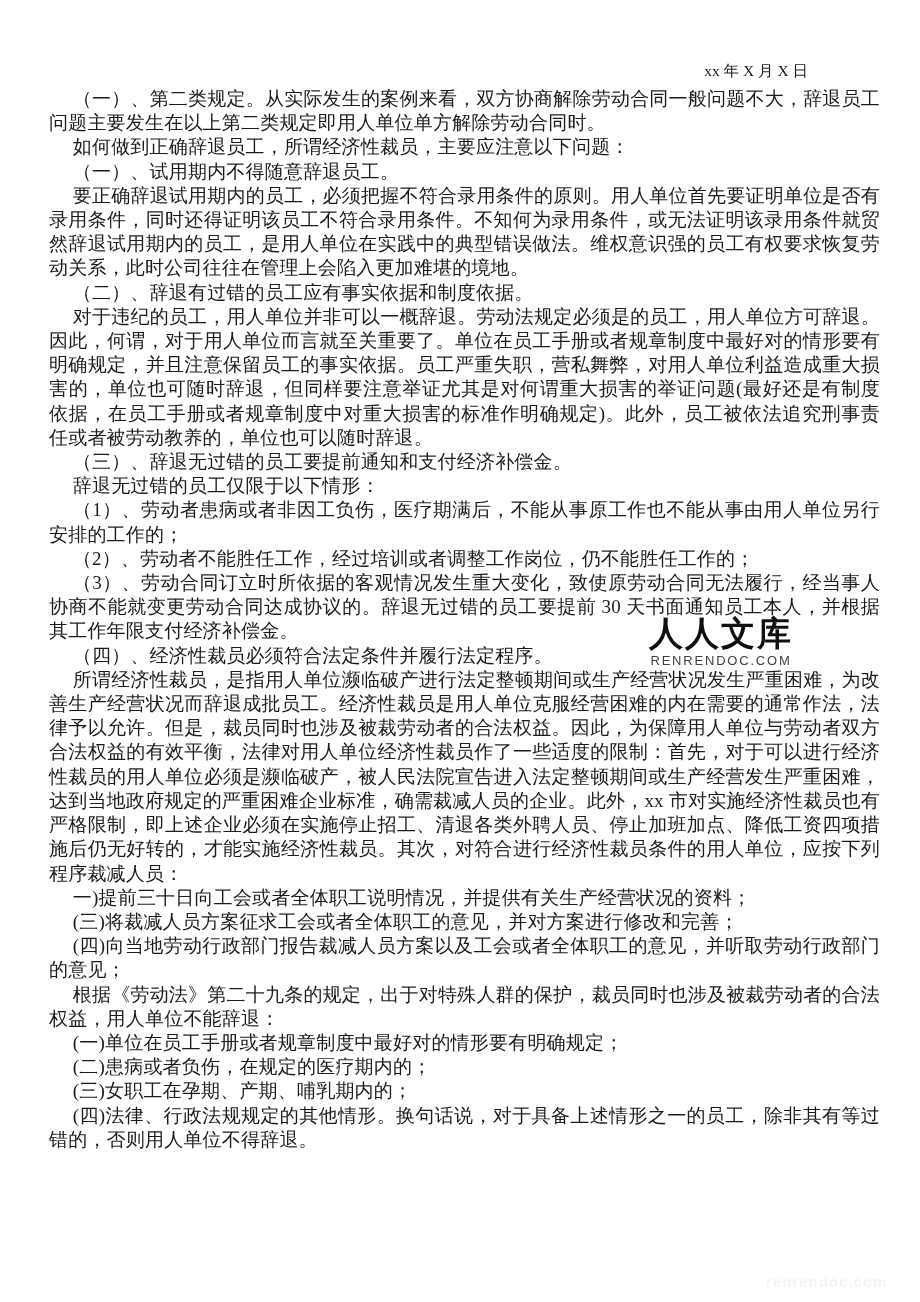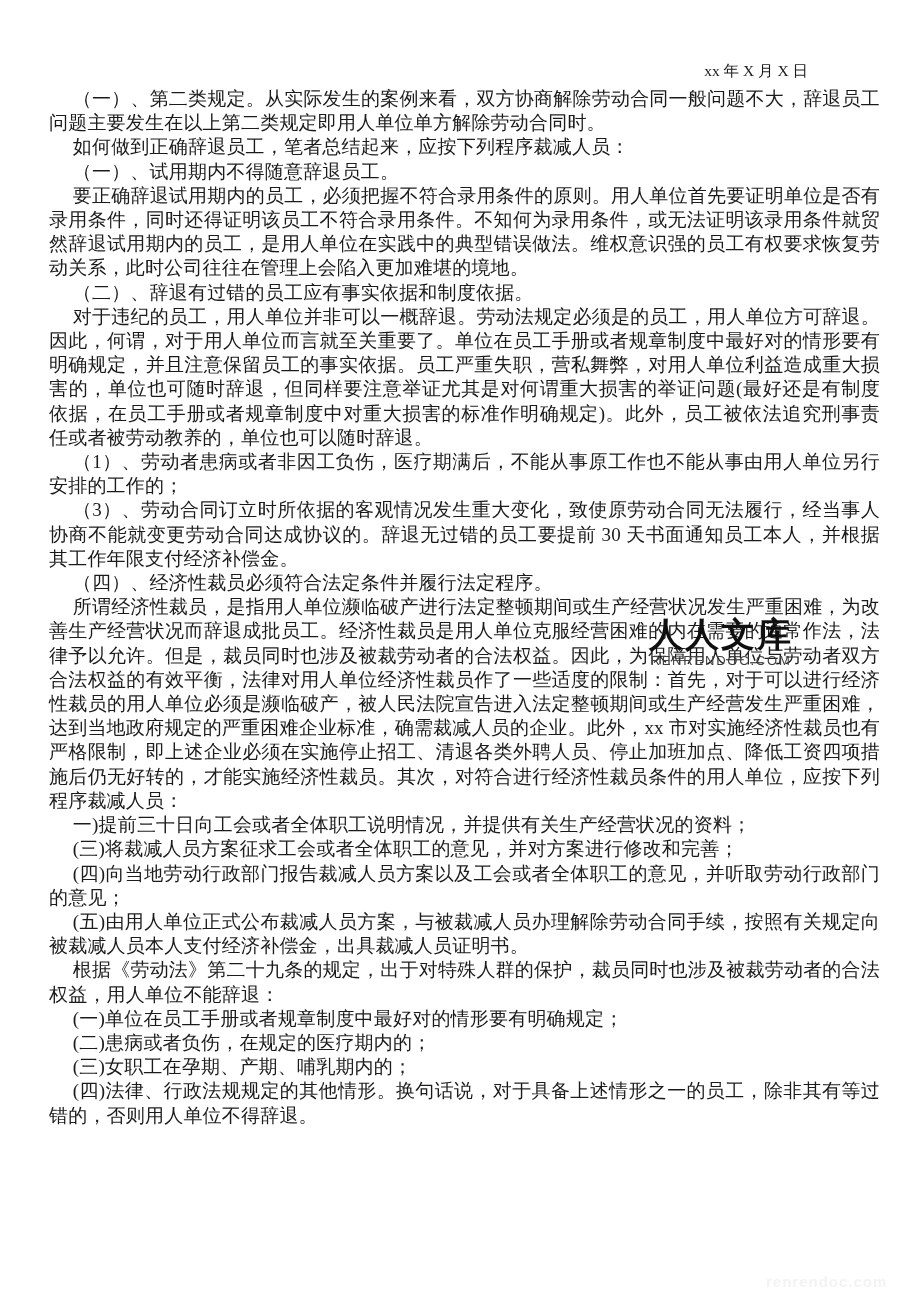--- a/index.html
+++ b/index.html
@@ -38,21 +38,21 @@
   }
   .watermark {
     position: absolute;
     top: 615px;
     left: 641px;
     width: 160px;
     text-align: center;
     pointer-events: none;
   }
   .wm-title {
-    font-family: Liberation Sans, sans-serif;
+    font-family: Liberation Serif, serif;
     font-weight: bold;
     font-size: 34px;
     line-height: 38px;
     letter-spacing: 2px;
     color: #0f0f0f;
     white-space: nowrap;
   }
   .wm-sub {
     font-family: "Liberation Sans", "DejaVu Sans", sans-serif;
     font-size: 13px;
@@ -75,33 +75,35 @@
 </style>
 </head>
 <body>
 
 <div class="page">
 
   <div class="date-line">xx 年 X 月 X 日</div>
 
   <div class="content">
     <p class="para">（一）、第二类规定。从实际发生的案例来看，双方协商解除劳动合同一般问题不大，辞退员工问题主要发生在以上第二类规定即用人单位单方解除劳动合同时。</p>
-    <p class="para">如何做到正确辞退员工，笔者总结起来，应按下列程序裁减人员：</p>
+    <p class="para">如何做到正确辞退员工，所谓经济性裁员，主要应注意以下问题：</p>
     <p class="para">（一）、试用期内不得随意辞退员工。</p>
     <p class="para">要正确辞退试用期内的员工，必须把握不符合录用条件的原则。用人单位首先要证明单位是否有录用条件，同时还得证明该员工不符合录用条件。不知何为录用条件，或无法证明该录用条件就贸然辞退试用期内的员工，是用人单位在实践中的典型错误做法。维权意识强的员工有权要求恢复劳动关系，此时公司往往在管理上会陷入更加难堪的境地。</p>
     <p class="para">（二）、辞退有过错的员工应有事实依据和制度依据。</p>
     <p class="para">对于违纪的员工，用人单位并非可以一概辞退。劳动法规定必须是的员工，用人单位方可辞退。因此，何谓，对于用人单位而言就至关重要了。单位在员工手册或者规章制度中最好对的情形要有明确规定，并且注意保留员工的事实依据。员工严重失职，营私舞弊，对用人单位利益造成重大损害的，单位也可随时辞退，但同样要注意举证尤其是对何谓重大损害的举证问题(最好还是有制度依据，在员工手册或者规章制度中对重大损害的标准作明确规定)。此外，员工被依法追究刑事责任或者被劳动教养的，单位也可以随时辞退。</p>
+    <p class="para">（三）、辞退无过错的员工要提前通知和支付经济补偿金。</p>
+    <p class="para">辞退无过错的员工仅限于以下情形：</p>
     <p class="para">（1）、劳动者患病或者非因工负伤，医疗期满后，不能从事原工作也不能从事由用人单位另行安排的工作的；</p>
+    <p class="para">（2）、劳动者不能胜任工作，经过培训或者调整工作岗位，仍不能胜任工作的；</p>
     <p class="para">（3）、劳动合同订立时所依据的客观情况发生重大变化，致使原劳动合同无法履行，经当事人协商不能就变更劳动合同达成协议的。辞退无过错的员工要提前 30 天书面通知员工本人，并根据其工作年限支付经济补偿金。</p>
     <p class="para">（四）、经济性裁员必须符合法定条件并履行法定程序。</p>
     <p class="para">所谓经济性裁员，是指用人单位濒临破产进行法定整顿期间或生产经营状况发生严重困难，为改善生产经营状况而辞退成批员工。经济性裁员是用人单位克服经营困难的内在需要的通常作法，法律予以允许。但是，裁员同时也涉及被裁劳动者的合法权益。因此，为保障用人单位与劳动者双方合法权益的有效平衡，法律对用人单位经济性裁员作了一些适度的限制：首先，对于可以进行经济性裁员的用人单位必须是濒临破产，被人民法院宣告进入法定整顿期间或生产经营发生严重困难，达到当地政府规定的严重困难企业标准，确需裁减人员的企业。此外，xx 市对实施经济性裁员也有严格限制，即上述企业必须在实施停止招工、清退各类外聘人员、停止加班加点、降低工资四项措施后仍无好转的，才能实施经济性裁员。其次，对符合进行经济性裁员条件的用人单位，应按下列程序裁减人员：</p>
     <p class="para">一)提前三十日向工会或者全体职工说明情况，并提供有关生产经营状况的资料；</p>
     <p class="para">(三)将裁减人员方案征求工会或者全体职工的意见，并对方案进行修改和完善；</p>
     <p class="para">(四)向当地劳动行政部门报告裁减人员方案以及工会或者全体职工的意见，并听取劳动行政部门的意见；</p>
-    <p class="para">(五)由用人单位正式公布裁减人员方案，与被裁减人员办理解除劳动合同手续，按照有关规定向被裁减人员本人支付经济补偿金，出具裁减人员证明书。</p>
     <p class="para">根据《劳动法》第二十九条的规定，出于对特殊人群的保护，裁员同时也涉及被裁劳动者的合法权益，用人单位不能辞退：</p>
     <p class="para">(一)单位在员工手册或者规章制度中最好对的情形要有明确规定；</p>
     <p class="para">(二)患病或者负伤，在规定的医疗期内的；</p>
     <p class="para">(三)女职工在孕期、产期、哺乳期内的；</p>
     <p class="para">(四)法律、行政法规规定的其他情形。换句话说，对于具备上述情形之一的员工，除非其有等过错的，否则用人单位不得辞退。</p>
   </div>
 
   <div class="watermark">
     <div class="wm-title">人人文库</div>
     <div class="wm-sub">RENRENDOC.COM</div>

